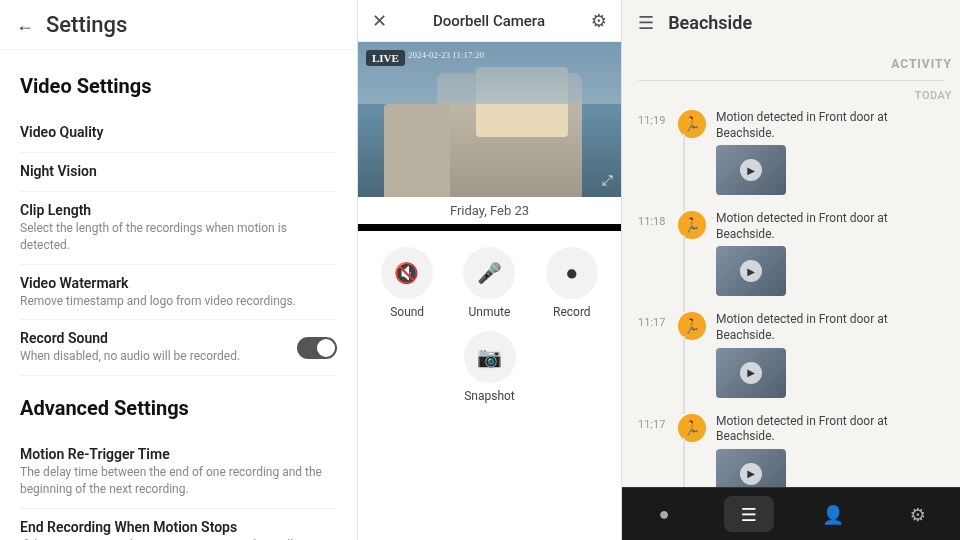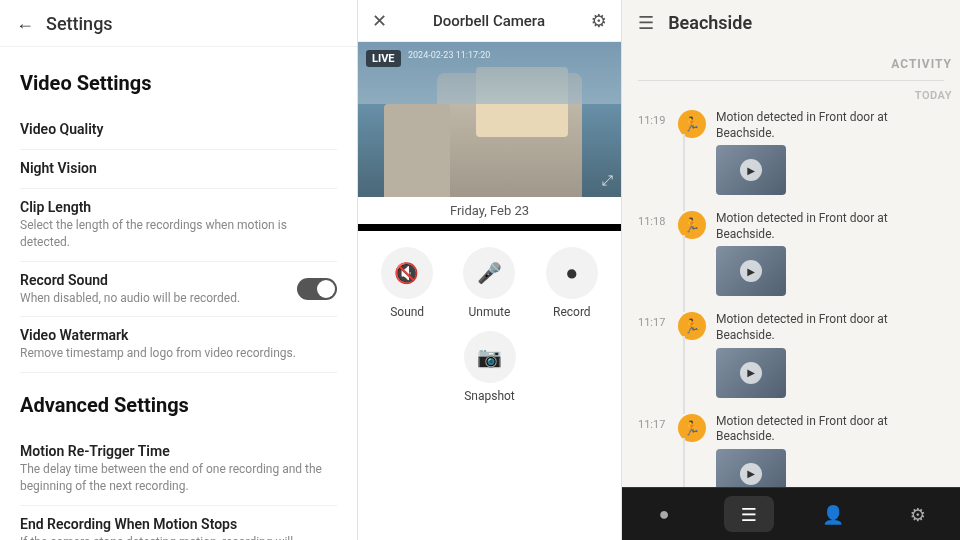--- a/index.html
+++ b/index.html
@@ -27,21 +27,21 @@
       padding: 12px 16px;
       border-bottom: 1px solid #f0f0f0;
     }
     .back-arrow {
       font-size: 18px;
       cursor: pointer;
       margin-right: 12px;
       color: #333;
     }
     .settings-title {
-      font-size: 18px;
+      font-size: 22px;
       font-weight: 500;
       color: #333;
     }
     .settings-body {
       padding: 16px 20px;
     }
     .section-title {
       font-size: 20px;
       font-weight: 700;
       color: #111;
@@ -128,20 +128,21 @@
       font-size: 18px;
       color: #555;
       cursor: pointer;
     }
     .camera-feed {
       position: relative;
       width: 100%;
       height: 155px;
       background: linear-gradient(135deg, #c8d8e8 0%, #a0b8c8 30%, #7090a0 60%, #506070 100%);
       overflow: hidden;
+      font-family: Liberation Serif, serif;
     }
     .live-badge {
       position: absolute;
       top: 8px;
       left: 8px;
       background: rgba(0,0,0,0.6);
       color: #fff;
       font-size: 11px;
       font-weight: 700;
       padding: 2px 6px;
@@ -381,31 +382,31 @@
       <div class="setting-label">Video Quality</div>
     </div>
     <div class="setting-item">
       <div class="setting-label">Night Vision</div>
     </div>
     <div class="setting-item">
       <div class="setting-label">Clip Length</div>
       <div class="setting-desc">Select the length of the recordings when motion is detected.</div>
     </div>
     <div class="setting-item">
+      <div class="setting-label">Video Watermark</div>
+      <div class="setting-desc">Remove timestamp and logo from video recordings.</div>
+    </div>
+    <div class="setting-item">
       <div class="setting-row">
         <div>
           <div class="setting-label">Record Sound</div>
           <div class="setting-desc">When disabled, no audio will be recorded.</div>
         </div>
         <div class="toggle on"></div>
       </div>
-    </div>
-    <div class="setting-item">
-      <div class="setting-label">Video Watermark</div>
-      <div class="setting-desc">Remove timestamp and logo from video recordings.</div>
     </div>
 
     <div class="advanced-section">
       <div class="section-title">Advanced Settings</div>
       <div class="setting-item">
         <div class="setting-label">Motion Re-Trigger Time</div>
         <div class="setting-desc">The delay time between the end of one recording and the beginning of the next recording.</div>
       </div>
       <div class="setting-item">
         <div class="setting-label">End Recording When Motion Stops</div>

